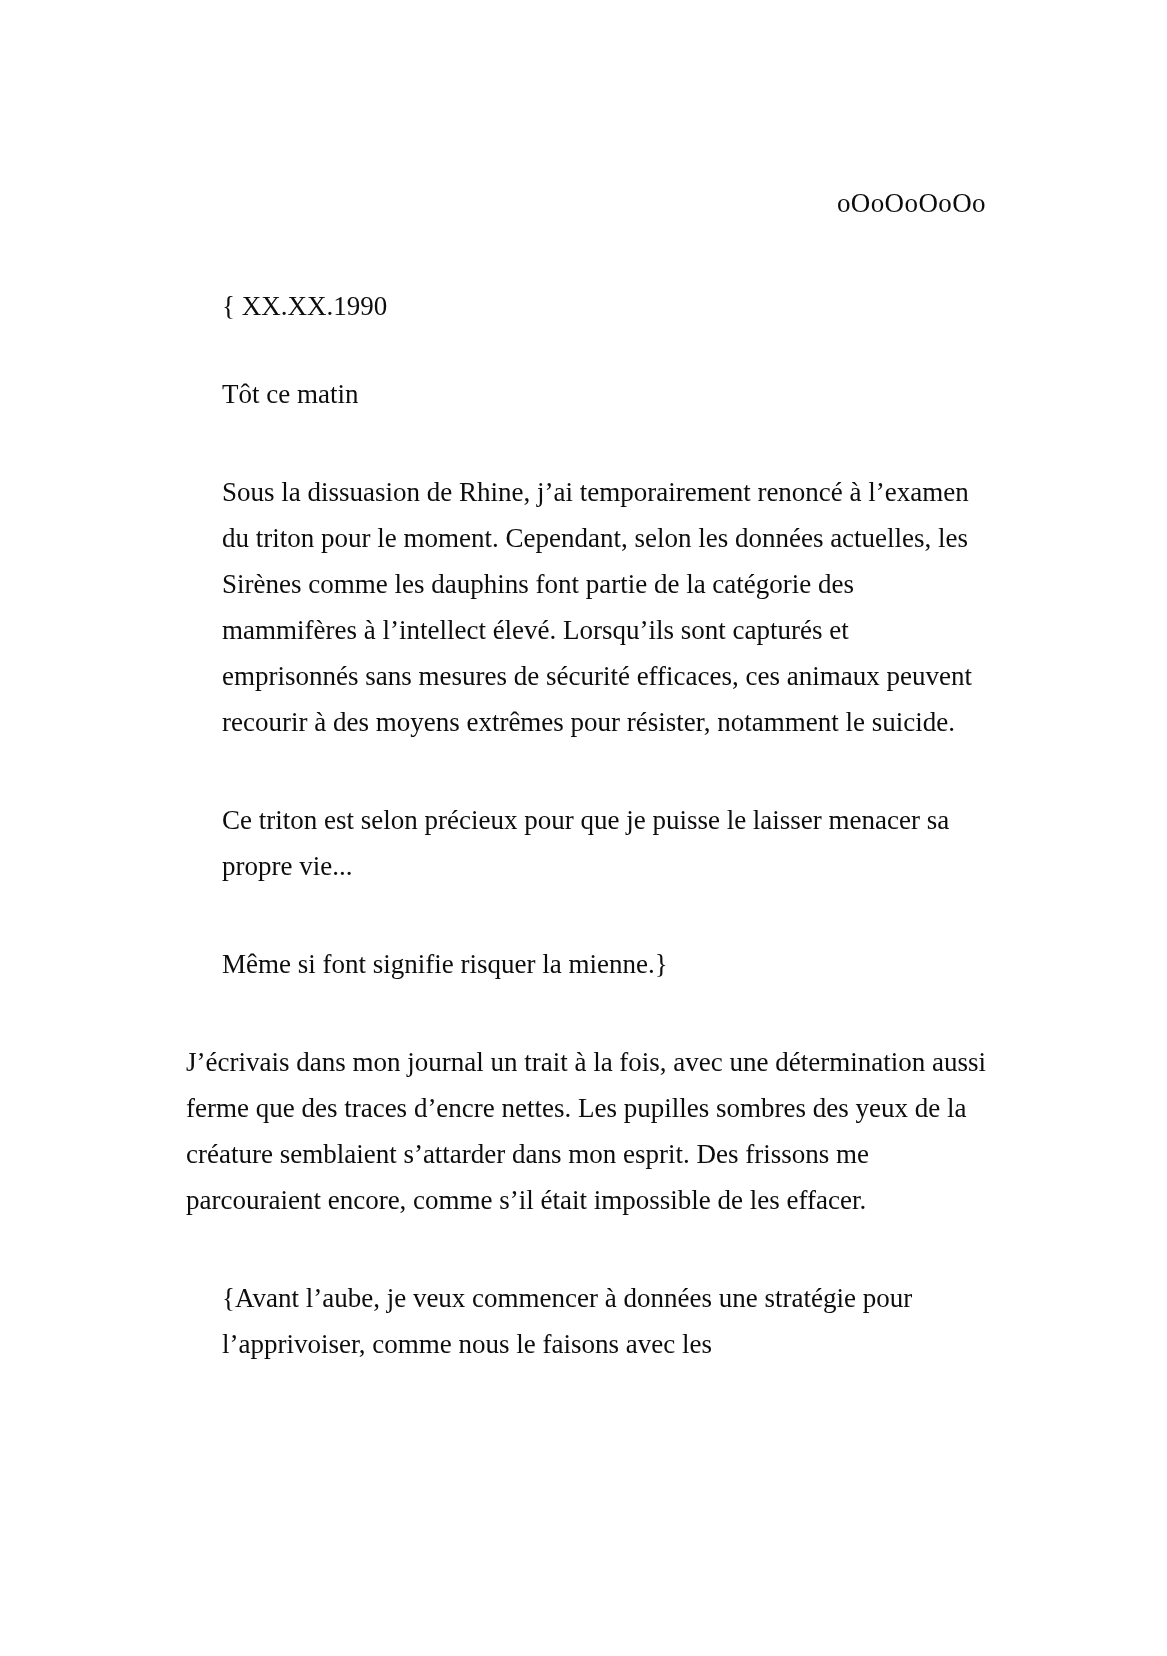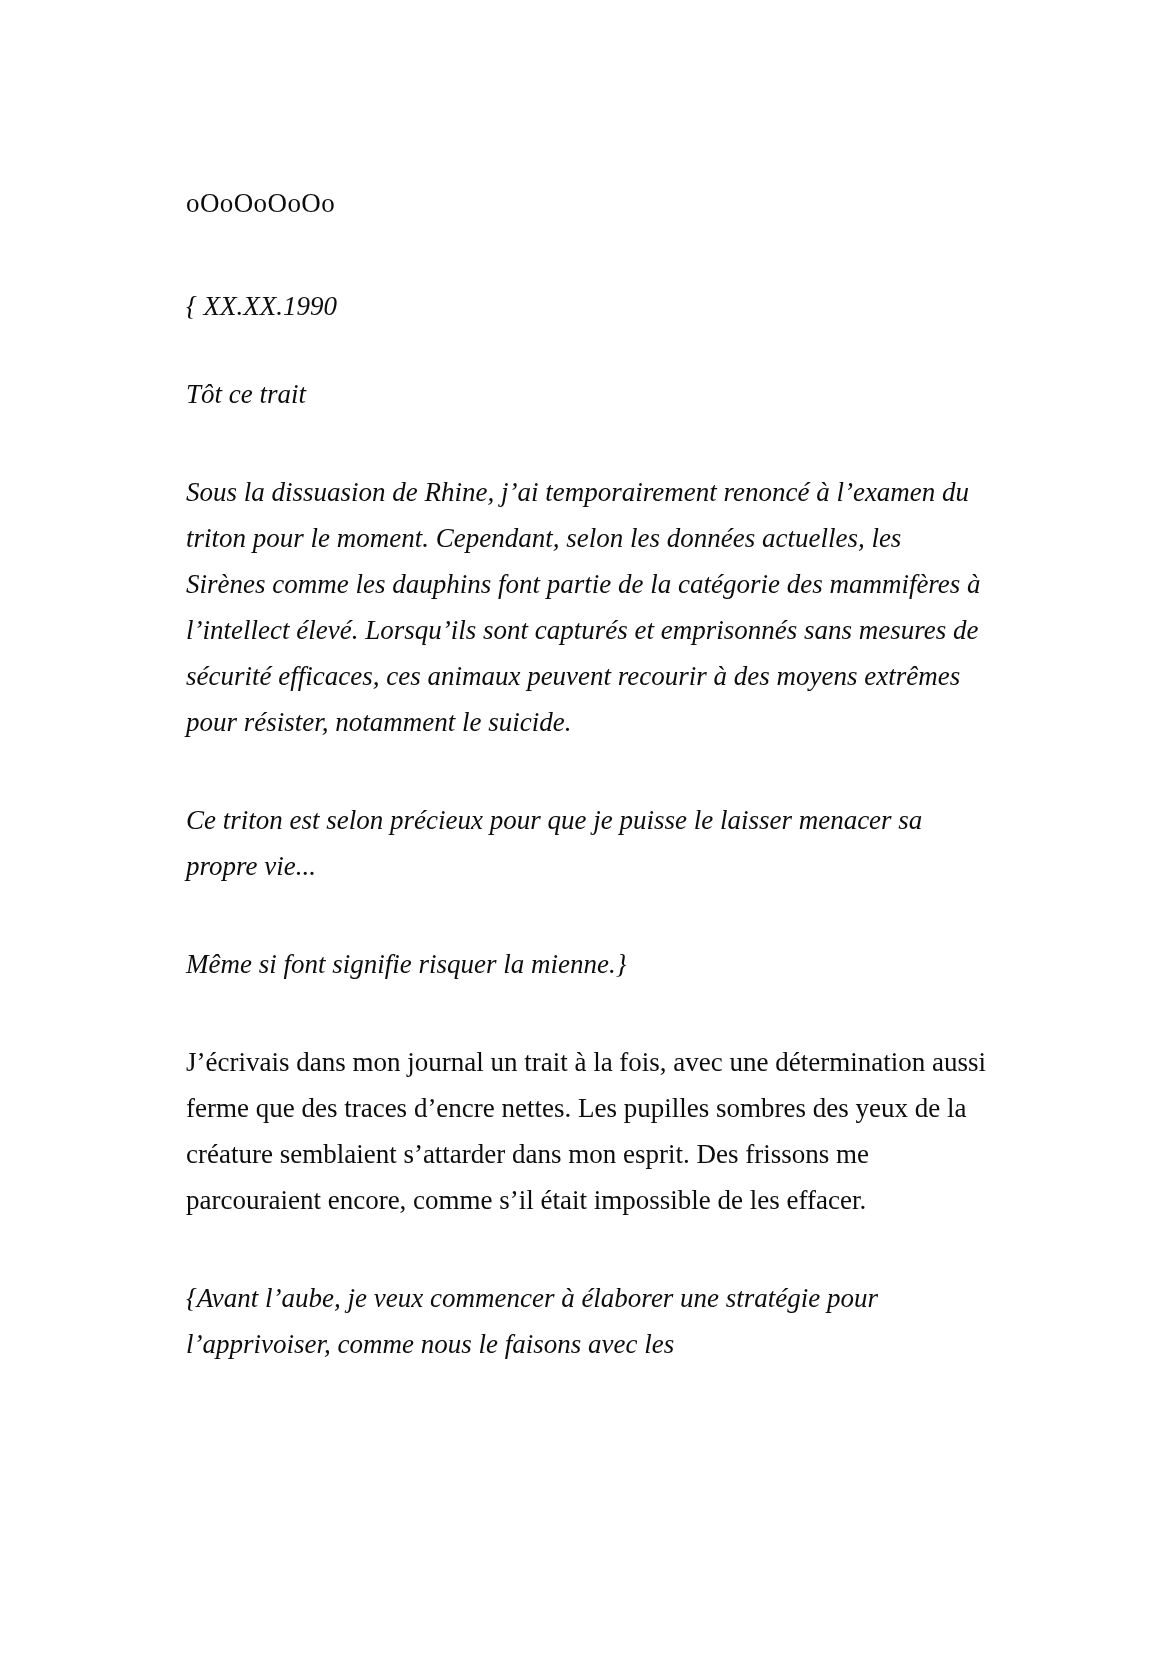--- a/index.html
+++ b/index.html
@@ -22,58 +22,58 @@
     padding: 0;
     overflow: hidden;
   }
   .content {
     position: absolute;
     left: 186px;
     top: 186px;
     width: 800px;
   }
   .doc-heading {
-    text-align: left;
+    text-align: right;
     font-size: 27px;
     line-height: 1.3;
     letter-spacing: 0.4px;
     margin: 0 0 62px 0;
     font-weight: normal;
     font-family: "Liberation Serif", "DejaVu Serif", serif;
   }
   .para {
     font-size: 27px;
     line-height: 46px;
     margin: 0 0 42px 0;
     text-align: left;
     white-space: pre-wrap;
   }
   .para.italic {
-    font-style: italic;
+    margin-left: 36px;
   }
   .para.gap-lg {
     margin-bottom: 52px;
   }
 </style>
 </head>
 <body>
 
 <div class="page">
   <div class="content">
 
     <div class="doc-heading">oOoOoOoOo</div>
 
     <p class="para italic">{ XX.XX.1990</p>
 
-    <p class="para italic gap-lg">Tôt ce trait</p>
+    <p class="para italic gap-lg">Tôt ce matin</p>
 
     <p class="para italic gap-lg">Sous la dissuasion de Rhine, j’ai temporairement renoncé à l’examen du triton pour le moment. Cependant, selon les données actuelles, les Sirènes comme les dauphins font partie de la catégorie des mammifères à l’intellect élevé. Lorsqu’ils sont capturés et emprisonnés sans mesures de sécurité efficaces, ces animaux peuvent recourir à des moyens extrêmes pour résister, notamment le suicide.</p>
 
     <p class="para italic gap-lg">Ce triton est selon précieux pour que je puisse le laisser menacer sa propre vie...</p>
 
     <p class="para italic gap-lg">Même si font signifie risquer la mienne.}</p>
 
     <p class="para gap-lg">J’écrivais dans mon journal un trait à la fois, avec une détermination aussi ferme que des traces d’encre nettes. Les pupilles sombres des yeux de la créature semblaient s’attarder dans mon esprit. Des frissons me parcouraient encore, comme s’il était impossible de les effacer.</p>
 
-    <p class="para italic">{Avant l’aube, je veux commencer à élaborer une stratégie pour l’apprivoiser, comme nous le faisons avec les</p>
+    <p class="para italic">{Avant l’aube, je veux commencer à données une stratégie pour l’apprivoiser, comme nous le faisons avec les</p>
 
   </div>
 </div>
 
 </body></html>

